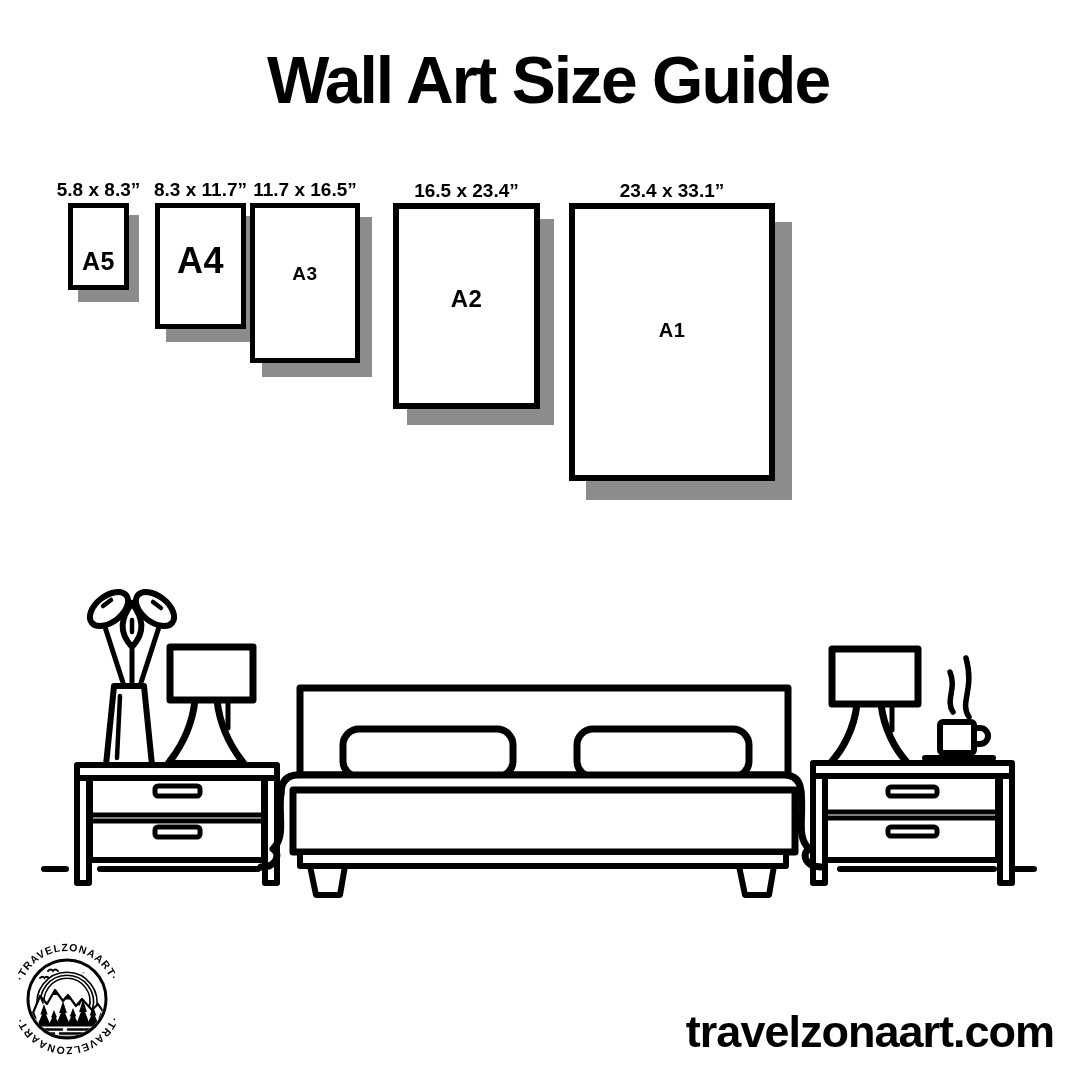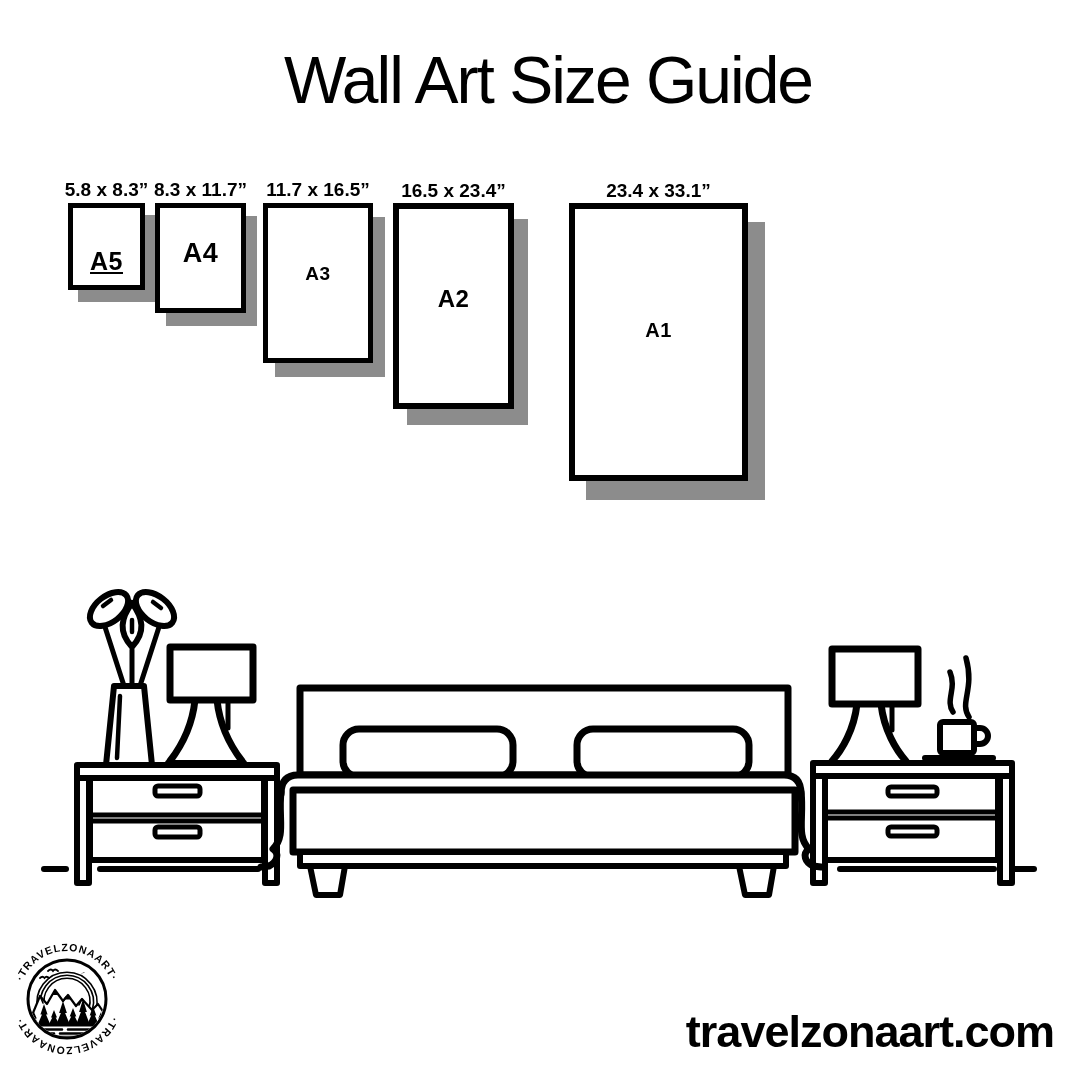--- a/index.html
+++ b/index.html
@@ -14,21 +14,21 @@
     position:relative;
     width:1080px;height:1080px;
     background:var(--bg);
     overflow:hidden;
   }
   .title{
     position:absolute;
     top:42px;left:0;width:1080px;
     text-align:center;
     font-size:66px;
-    font-weight:400;
+    font-weight:700;
     letter-spacing:-2px;
     color:var(--ink);
     white-space:nowrap;
     padding-left:16px;
   }
   .paper{
     position:absolute;
     background:#fff;
     border:5px solid var(--ink);
     display:flex;align-items:center;justify-content:center;
@@ -68,41 +68,41 @@
     white-space:nowrap;
   }
 </style>
 </head>
 <body>
 
 <div class="canvas">
 
   <div class="title">Wall Art Size Guide</div>
 
-  <div class="paper" style="left:68px;top:203px;width:77px;height:87px;box-shadow:10px 12px 0 var(--shadow);text-decoration:underline;">
+  <div class="paper" style="left:68px;top:203px;width:61px;height:87px;box-shadow:10px 12px 0 var(--shadow);">
     <div class="dims">5.8 x 8.3”</div>
     <div class="letter" style="font-size:25px;margin-top:29px;">A5</div>
   </div>
 
-  <div class="paper" style="left:155px;top:203px;width:91px;height:110px;box-shadow:11px 13px 0 var(--shadow);">
+  <div class="paper" style="left:155px;top:203px;width:91px;height:126px;box-shadow:11px 13px 0 var(--shadow);">
     <div class="dims">8.3 x 11.7”</div>
-    <div class="letter" style="font-size:27px;">A4</div>
-  </div>
-
-  <div class="paper" style="left:263px;top:203px;width:110px;height:160px;box-shadow:12px 14px 0 var(--shadow);">
+    <div class="letter" style="font-size:36px;">A4</div>
+  </div>
+
+  <div class="paper" style="left:250px;top:203px;width:110px;height:160px;box-shadow:12px 14px 0 var(--shadow);">
     <div class="dims">11.7 x 16.5”</div>
     <div class="letter" style="font-size:19px;margin-top:-18px;">A3</div>
   </div>
 
-  <div class="paper lg" style="left:393px;top:203px;width:121px;height:206px;box-shadow:14px 16px 0 var(--shadow);">
+  <div class="paper lg" style="left:393px;top:203px;width:147px;height:206px;box-shadow:14px 16px 0 var(--shadow);">
     <div class="dims">16.5 x 23.4”</div>
     <div class="letter" style="font-size:24px;margin-top:-14px;">A2</div>
   </div>
 
-  <div class="paper lg" style="left:569px;top:203px;width:179px;height:278px;box-shadow:17px 19px 0 var(--shadow);">
+  <div class="paper lg" style="left:569px;top:203px;width:206px;height:278px;box-shadow:17px 19px 0 var(--shadow);">
     <div class="dims">23.4 x 33.1”</div>
     <div class="letter" style="font-size:20px;margin-top:-24px;">A1</div>
   </div>
 
 
   <svg class="scene" viewBox="0 0 1000 330" aria-hidden="true">
     <g stroke="#000" fill="none" stroke-width="7" stroke-linecap="round" stroke-linejoin="round">
 
       <g stroke-width="6">
         <path d="M4 299 H26"></path>

